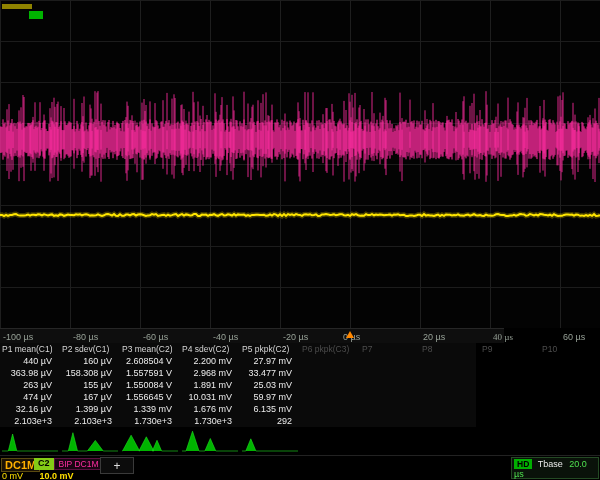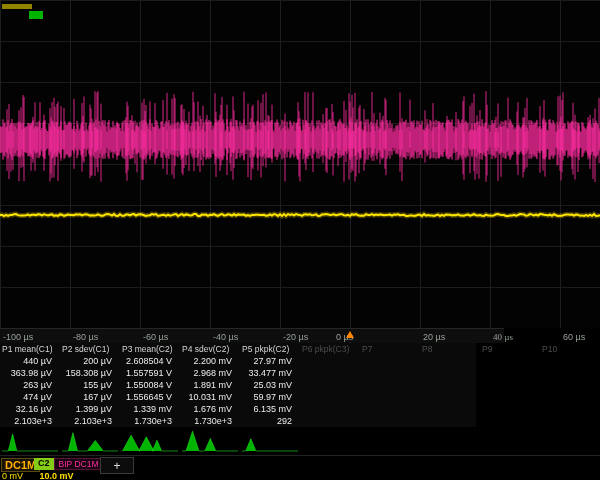--- a/index.html
+++ b/index.html
@@ -60,40 +60,40 @@
         <path d="M0 215L2 214.9L4 216.0L6 214.8L8 215.9L10 215.0L12 215.0L14 214.3L16 214.1L18 215.1L20 215.6L22 215.5L24 215.6L26 215.2L28 214.5L30 215.7L32 214.7L34 214.7L36 215.1L38 214.3L40 214.5L42 215.4L44 214.4L46 214.9L48 215.4L50 214.8L52 214.4L54 215.8L56 215.3L58 215.9L60 214.4L62 214.7L64 215.8L66 215.2L68 214.6L70 214.9L72 215.0L74 215.2L76 214.3L78 214.8L80 214.3L82 215.3L84 214.6L86 214.2L88 214.7L90 215.6L92 215.3L94 215.6L96 215.4L98 214.3L100 215.3L102 215.9L104 215.3L106 214.2L108 214.1L110 214.6L112 215.5L114 214.1L116 215.7L118 215.9L120 214.3L122 215.7L124 215.8L126 214.6L128 214.5L130 215.4L132 214.3L134 214.1L136 215.5L138 214.5L140 214.2L142 214.5L144 215.2L146 215.9L148 215.4L150 215.2L152 214.1L154 214.8L156 214.1L158 215.9L160 215.4L162 215.0L164 214.7L166 215.8L168 214.6L170 215.6L172 215.1L174 214.4L176 214.1L178 216.0L180 214.9L182 214.1L184 215.6L186 214.4L188 214.8L190 215.4L192 215.2L194 214.0L196 214.1L198 215.9L200 215.9L202 214.6L204 214.7L206 214.6L208 215.8L210 214.8L212 215.0L214 214.2L216 215.2L218 215.8L220 214.7L222 214.0L224 215.4L226 215.2L228 214.3L230 214.7L232 215.5L234 214.1L236 215.6L238 214.4L240 214.7L242 214.7L244 214.6L246 215.8L248 215.0L250 215.9L252 214.9L254 215.0L256 214.8L258 214.8L260 215.0L262 215.1L264 214.8L266 215.8L268 215.5L270 214.3L272 215.5L274 214.0L276 214.6L278 215.9L280 214.3L282 216.0L284 214.1L286 215.9L288 214.1L290 215.0L292 214.3L294 215.3L296 214.1L298 214.7L300 214.9L302 215.8L304 214.4L306 214.3L308 214.7L310 214.2L312 215.3L314 215.0L316 214.3L318 216.0L320 215.8L322 214.5L324 214.4L326 214.1L328 214.4L330 215.0L332 214.8L334 214.3L336 215.3L338 214.8L340 214.2L342 214.2L344 215.2L346 215.5L348 214.9L350 215.9L352 214.2L354 214.9L356 214.1L358 215.2L360 215.8L362 215.6L364 215.7L366 214.2L368 215.1L370 215.1L372 214.2L374 215.3L376 214.5L378 215.0L380 214.6L382 214.7L384 215.2L386 214.9L388 214.8L390 214.6L392 215.7L394 214.5L396 214.8L398 214.2L400 215.2L402 215.0L404 214.8L406 216.0L408 215.9L410 215.4L412 215.4L414 215.9L416 215.6L418 214.8L420 214.8L422 216.0L424 214.1L426 215.6L428 215.0L430 215.5L432 215.6L434 216.0L436 215.2L438 214.5L440 216.0L442 214.9L444 215.8L446 214.5L448 214.8L450 214.7L452 215.4L454 215.0L456 215.3L458 214.4L460 215.4L462 215.5L464 215.7L466 214.9L468 214.6L470 215.6L472 215.0L474 214.2L476 215.2L478 215.5L480 215.1L482 215.8L484 215.9L486 214.6L488 215.4L490 215.4L492 215.8L494 215.4L496 214.3L498 214.1L500 214.8L502 215.1L504 215.0L506 216.0L508 215.9L510 215.5L512 215.6L514 214.8L516 215.6L518 215.0L520 214.0L522 214.3L524 214.4L526 215.8L528 215.4L530 214.0L532 214.6L534 215.4L536 214.5L538 215.5L540 214.1L542 214.2L544 214.8L546 214.9L548 215.4L550 214.7L552 215.9L554 214.3L556 215.3L558 215.9L560 215.8L562 215.8L564 214.9L566 214.5L568 214.4L570 214.7L572 214.6L574 215.7L576 214.6L578 214.7L580 215.8L582 215.4L584 215.9L586 215.0L588 215.9L590 214.9L592 215.9L594 214.2L596 216.0L598 215.7L600 215.2" stroke="#ffe600" stroke-width="2" fill="none"></path>
       </svg>
   </div>
 
   <div class="timeaxis" id="timeaxis">
       <span class="tlab" style="left: 3px;">-100 µs</span>
       <span class="tlab" style="left: 73px;">-80 µs</span>
       <span class="tlab" style="left: 143px;">-60 µs</span>
       <span class="tlab" style="left: 213px; text-align: right;">-40 µs</span>
       <span class="tlab" style="left: 283px;">-20 µs</span>
-      <span class="tlab" style="left: 336px;">0 µs</span>
+      <span class="tlab" style="left: 343px;">0 µs</span>
       <span class="tlab" style="left: 423px;">20 µs</span>
       <span class="tlab" style="left: 493px; font-family: Liberation Serif, serif;">40 µs</span>
       <span class="tlab" style="left: 563px;">60 µs</span>
       <span class="trigmark" style="left: 346px;"></span>
     </div>
 
   <div class="mtable" id="mtable">
       <div class="mh">P1 mean(C1)</div>
       <div class="mh">P2 sdev(C1)</div>
       <div class="mh">P3 mean(C2)</div>
       <div class="mh">P4 sdev(C2)</div>
       <div class="mh">P5 pkpk(C2)</div>
       <div class="mh dim">P6 pkpk(C3)</div>
       <div class="mh dim">P7</div>
       <div class="mh dim">P8</div>
       <div class="mh dim">P9</div>
       <div class="mh dim">P10</div>
       <div class="mv">440 µV</div>
-      <div class="mv">200 µV</div>
+      <div class="mv">160 µV</div>
       <div class="mv">2.608504 V</div>
       <div class="mv">2.200 mV</div>
       <div class="mv">27.97 mV</div>
       <div class="mv"></div>
       <div class="mv"></div>
       <div class="mv"></div>
       <div class="mv"></div>
       <div class="mv"></div>
       <div class="mv">363.98 µV</div>
       <div class="mv">158.308 µV</div>
@@ -179,15 +179,21 @@
     <span class="dc1m">DC1M</span>
     <span class="c2box">
       <span class="c2badge">C2</span>
       <span class="c2coup">BIP DC1M</span>
     </span>
     <span class="cursorbox">+</span>
     <span class="c1vals">
       <span>0 mV</span>
       <span class="sc">10.0 mV</span>
     </span>
+    <span class="tbase">
+      <span class="hd">HD</span>
+      <span class="tblabel">Tbase</span>
+      <span class="tbval">20.0 µs</span>
+      
+    </span>
   </div>
 
 </div>
 
 </body></html>

